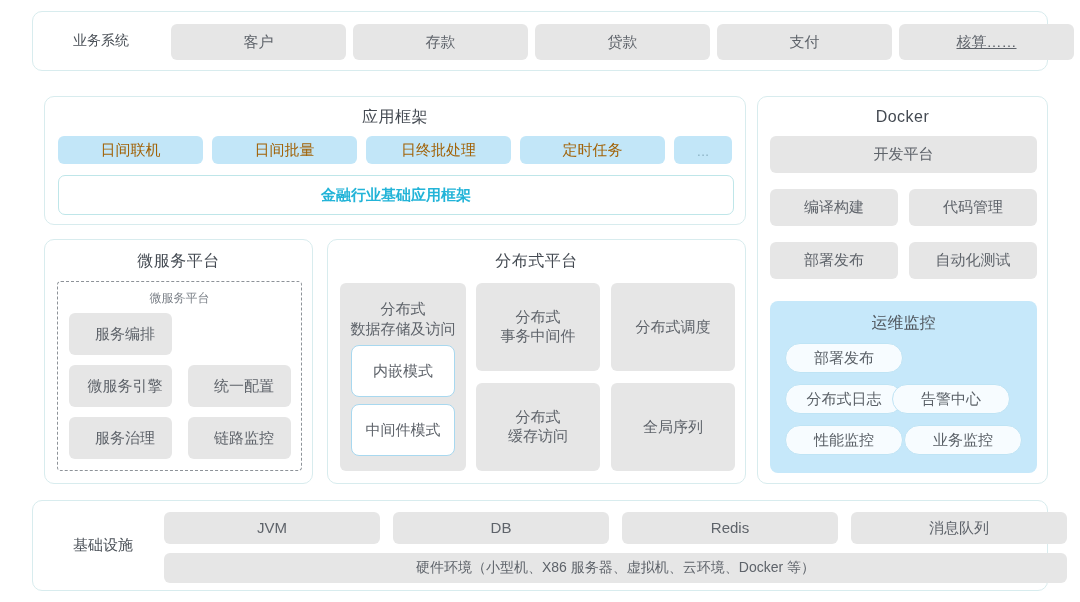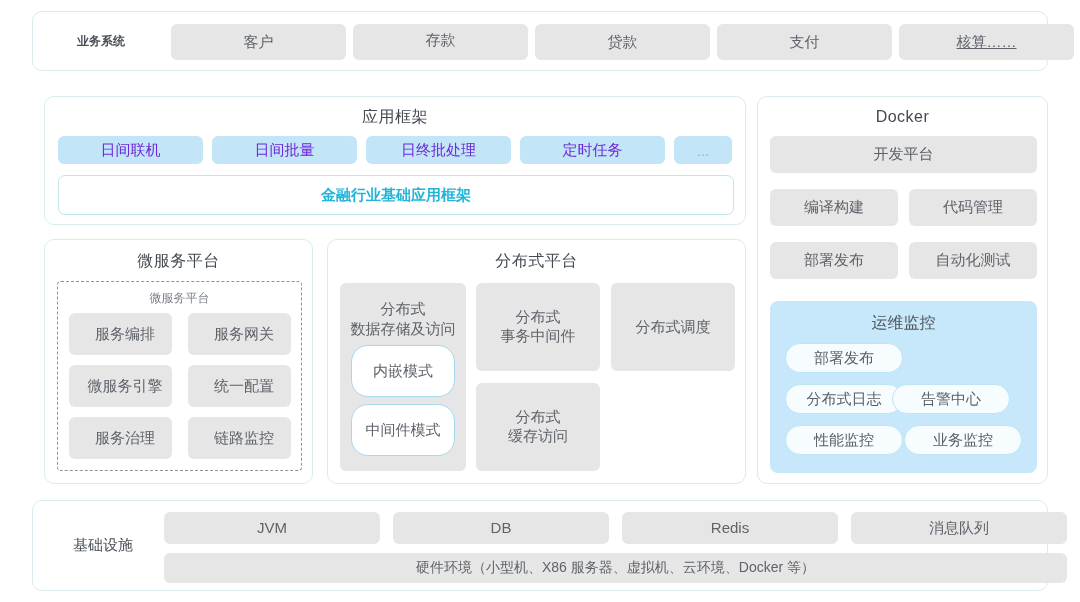--- a/index.html
+++ b/index.html
@@ -38,46 +38,46 @@
     text-align:center;
     color:#5e636a;
     font-size:15px;
     line-height:1.25;
     box-sizing:border-box;
   }
   .blue-box{
     background:#c2e6f8;
     border-radius:6px;
     display:flex;align-items:center;justify-content:center;
-    text-align:center;color:#6d28d9;font-size:15px;
+    text-align:center;color:#a16207;font-size:15px;
     box-sizing:border-box;
   }
   .white-box{
     background:#ffffff;
     border:1px solid #a8d8ef;
-    border-radius:17px;
+    border-radius:8px;
     display:flex;align-items:center;justify-content:center;
     text-align:center;color:#5e636a;font-size:15px;
     box-sizing:border-box;
   }
   .white-box-soft{
     background:#f7fcff;
     border:1px solid #bfe4f5;
     border-radius:8px;
     display:flex;align-items:center;justify-content:center;
     text-align:center;color:#5a6067;font-size:15px;
     box-sizing:border-box;
   }
 
   
   #biz-card{left:32px;top:11px;width:1016px;height:60px;}
   #biz-label{
     position:absolute;left:18px;top:0;height:58px;width:100px;
     display:flex;align-items:center;justify-content:center;
-    font-size:12px;color:#4b5158;font-weight:bold;
+    font-size:14px;color:#4b5158;
   }
   .biz-box{position:absolute;top:12px;height:36px;}
 
   
   #appfw-card{left:44px;top:96px;width:702px;height:129px;}
   #appfw-title{position:absolute;left:0;top:10px;width:100%;}
   .appfw-chip{position:absolute;top:39px;height:28px;}
   #appfw-bar{
     position:absolute;left:13px;top:78px;width:674px;height:38px;
     background:#ffffff;border:1px solid #bfe6e9;border-radius:7px;
@@ -142,42 +142,41 @@
   }
 </style>
 </head>
 <body>
 
 <div class="page">
 
   <div class="outer-card" id="biz-card">
     <div id="biz-label">业务系统</div>
     <div class="gray-box biz-box" style="left:138px;width:175px;">客户</div>
-    <div class="gray-box biz-box" style="left:320px;width:175px;font-family:Liberation Mono, monospace;">存款</div>
+    <div class="gray-box biz-box" style="left:320px;width:175px;">存款</div>
     <div class="gray-box biz-box" style="left:502px;width:175px;">贷款</div>
     <div class="gray-box biz-box" style="left:684px;width:175px;">支付</div>
     <div class="gray-box biz-box" style="left:866px;width:175px;text-decoration:underline;">核算……</div>
   </div>
 
   <div class="outer-card" id="appfw-card">
     <div class="section-title" id="appfw-title">应用框架</div>
     <div class="blue-box appfw-chip" style="left:13px;width:145px;">日间联机</div>
     <div class="blue-box appfw-chip" style="left:167px;width:145px;">日间批量</div>
     <div class="blue-box appfw-chip" style="left:321px;width:145px;">日终批处理</div>
     <div class="blue-box appfw-chip" style="left:475px;width:145px;">定时任务</div>
     <div class="blue-box appfw-chip" style="left:629px;width:58px;color:#8fb6c8;">...</div>
     <div id="appfw-bar">金融行业基础应用框架</div>
   </div>
 
   <div class="outer-card" id="ms-card">
     <div class="section-title" id="ms-title">微服务平台</div>
     <div id="ms-dashed">
       <div id="ms-subtitle">微服务平台</div>
       <div class="gray-box ms-box" style="left:11px;top:31px;">服务编排</div>
-      <div class="gray-box ms-box" style="left:130px;top:31px;">服务网关</div>
       <div class="gray-box ms-box" style="left:11px;top:83px;">微服务引擎</div>
       <div class="gray-box ms-box" style="left:130px;top:83px;">统一配置</div>
       <div class="gray-box ms-box" style="left:11px;top:135px;">服务治理</div>
       <div class="gray-box ms-box" style="left:130px;top:135px;">链路监控</div>
     </div>
   </div>
 
   <div class="outer-card" id="dp-card">
     <div class="section-title" id="dp-title">分布式平台</div>
 
@@ -190,20 +189,21 @@
       <div class="white-box dp-sub" style="top:121px;">中间件模式</div>
     </div>
 
     <div class="gray-box dp-box" style="left:148px;top:43px;height:88px;">
       <span><span>分布式</span><br><span>事务中间件</span></span>
     </div>
     <div class="gray-box dp-box" style="left:283px;top:43px;height:88px;">分布式调度</div>
     <div class="gray-box dp-box" style="left:148px;top:143px;height:88px;">
       <span><span>分布式</span><br><span>缓存访问</span></span>
     </div>
+    <div class="gray-box dp-box" style="left:283px;top:143px;height:88px;">全局序列</div>
   </div>
 
   <div class="outer-card" id="devops-card">
     <div class="section-title" id="devops-title">Docker</div>
     <div class="gray-box do-box" style="left:12px;top:39px;width:267px;height:37px;">开发平台</div>
     <div class="gray-box do-box" style="left:12px;top:92px;width:128px;height:37px;">编译构建</div>
     <div class="gray-box do-box" style="left:151px;top:92px;width:128px;height:37px;">代码管理</div>
     <div class="gray-box do-box" style="left:12px;top:145px;width:128px;height:37px;">部署发布</div>
     <div class="gray-box do-box" style="left:151px;top:145px;width:128px;height:37px;">自动化测试</div>
 

